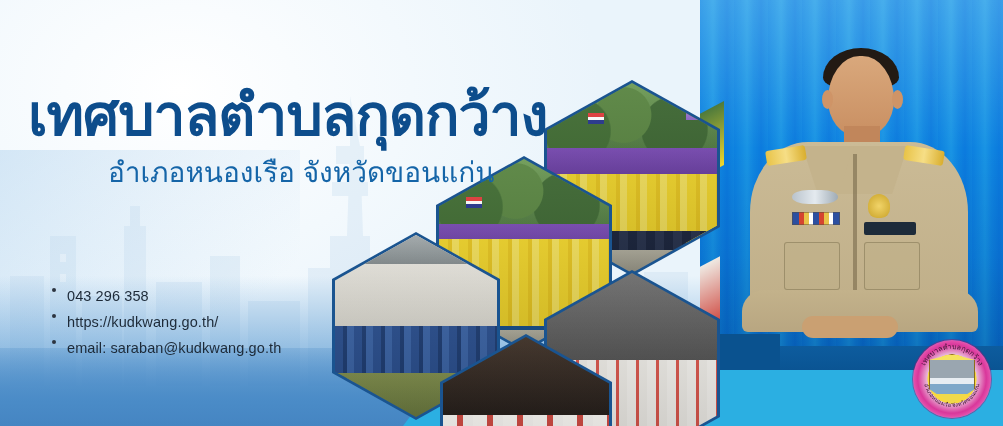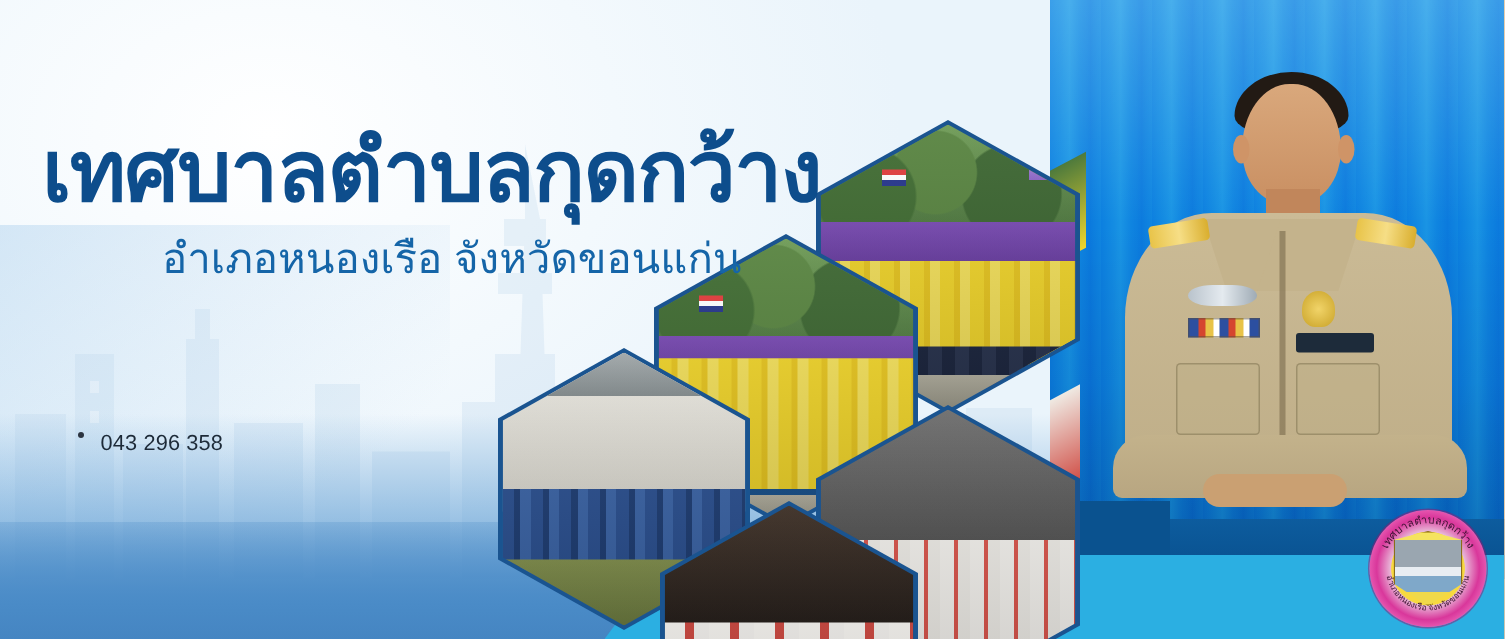--- a/index.html
+++ b/index.html
@@ -324,20 +324,28 @@
   <div class="titles">
     <div class="title-main">เทศบาลตำบลกุดกว้าง</div>
     <div class="title-sub">อำเภอหนองเรือ จังหวัดขอนแก่น</div>
   </div>
 
   <div class="contacts">
     <div class="contact-row">
       <span class="bullet"></span>
       <span class="contact-text">043 296 358</span>
     </div>
+    <div class="contact-row">
+      <span class="bullet"></span>
+      <span class="contact-text">https://kudkwang.go.th/</span>
+    </div>
+    <div class="contact-row">
+      <span class="bullet"></span>
+      <span class="contact-text">email: saraban@kudkwang.go.th</span>
+    </div>
   </div>
 
   <div class="right-panel">
     <div class="curtain"></div>
     <div class="curtain-sheen"></div>
 
     <div class="panel-photo-edge"></div>
     <div class="panel-photo-edge2"></div>
 
     <div class="officer">

